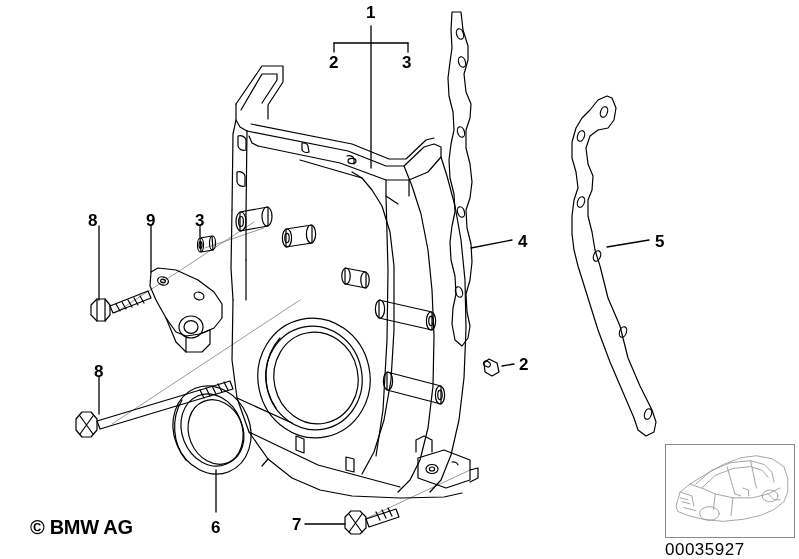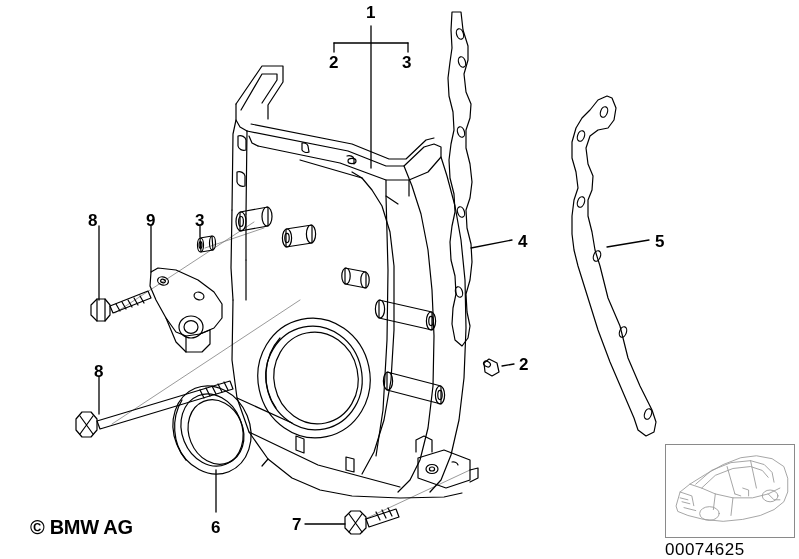--- a/index.html
+++ b/index.html
@@ -313,15 +313,15 @@
         <ellipse cx="106" cy="52" rx="8" ry="6"></ellipse>
         <path d="M16 58 L24 60"></path>
         <path d="M18 64 L30 67"></path>
         <path d="M14 54 L22 56"></path>
         <path d="M78 44 L84 46 L84 52"></path>
         <path d="M70 50 L76 52"></path>
       </g>
     </svg>
   </div>
 
-  <div class="partnumber">00074625</div>
+  <div class="partnumber">00035927</div>
 
 </div>
 
 </body></html>

